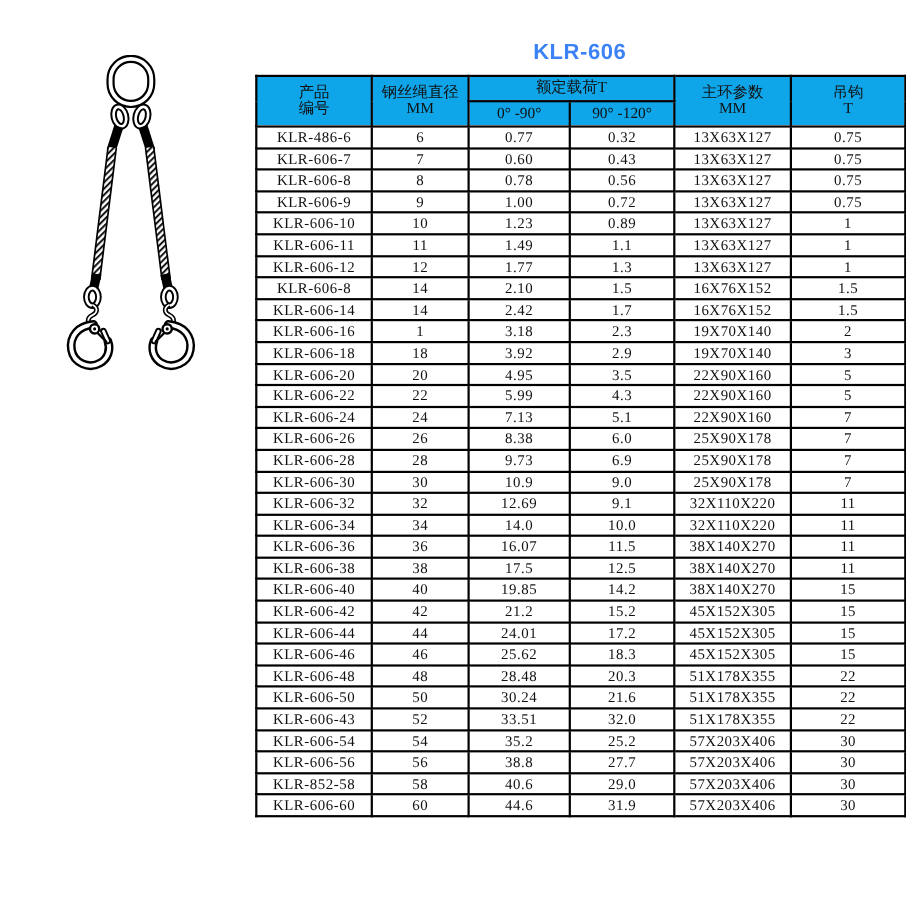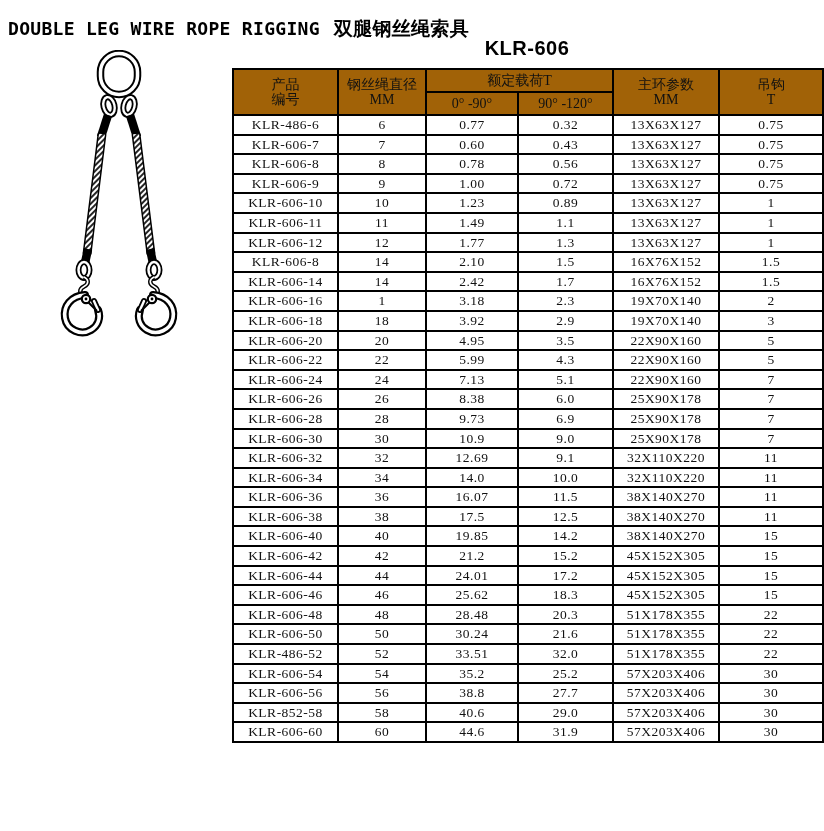--- a/index.html
+++ b/index.html
@@ -4,42 +4,39 @@
 <style>
   html,body{margin:0;padding:0;background:#fff;}
   .page{position:relative;width:824px;height:831px;background:#ffffff;overflow:hidden;
         font-family:"Liberation Serif", serif;color:#111;}
   .title-row{position:absolute;left:8px;top:16px;white-space:nowrap;
         font-family:"DejaVu Sans Mono", monospace;font-weight:bold;font-size:18px;
         letter-spacing:0.3px;color:#000;}
   .title-zh{margin-left:14px;font-family:"DejaVu Sans", sans-serif;font-size:19px;}
   .model-title{position:absolute;left:232px;top:37px;width:590px;text-align:center;
         font-family:"Liberation Sans", sans-serif;font-weight:bold;font-size:20px;
-        color:#000000;letter-spacing:0.5px;}
+        color:#3b82f6;letter-spacing:0.5px;}
   .illus{position:absolute;left:45px;top:50px;width:140px;height:300px;}
   table.spec{position:absolute;left:232px;top:68px;width:590px;border-collapse:collapse;
         table-layout:fixed;}
   table.spec th, table.spec td{border:2px solid #000;padding:0;text-align:center;
         overflow:hidden;white-space:nowrap;}
-  table.spec th{background:#a16207;font-weight:normal;height:21px;
+  table.spec th{background:#0ea5e9;font-weight:normal;height:21px;
         font-size:14px;line-height:15px;}
   table.spec th .ln{display:block;}
   table.spec td{height:17.6px;font-size:13.5px;letter-spacing:0.5px;line-height:17.6px;
         background:#fff;}
   .tube-b{fill:none;stroke:#000;}
   .tube-w{fill:none;stroke:#fff;}
 </style>
 </head>
 <body>
 
 <div class="page">
 
-  <div class="title-row">
-    <span>DOUBLE LEG WIRE ROPE RIGGING</span><span class="title-zh">双腿钢丝绳索具</span>
-  </div>
 
   <div class="model-title">KLR-606</div>
 
   <svg class="illus" viewBox="0 0 140 300" xmlns="http://www.w3.org/2000/svg">
     <defs>
       <pattern id="ropeHatch" width="4" height="4" patternUnits="userSpaceOnUse" patternTransform="rotate(45)">
         <rect width="4" height="4" fill="#ffffff"></rect>
         <line x1="1" y1="0" x2="1" y2="4" stroke="#000" stroke-width="1.7"></line>
       </pattern>
       <g id="hookG">
@@ -333,21 +330,21 @@
         </tr>
         <tr>
           <td>KLR-606-50</td>
           <td>50</td>
           <td>30.24</td>
           <td>21.6</td>
           <td>51X178X355</td>
           <td>22</td>
         </tr>
         <tr>
-          <td>KLR-486-52</td>
+          <td>KLR-606-43</td>
           <td>52</td>
           <td>33.51</td>
           <td>32.0</td>
           <td>51X178X355</td>
           <td>22</td>
         </tr>
         <tr>
           <td>KLR-606-54</td>
           <td>54</td>
           <td>35.2</td>

